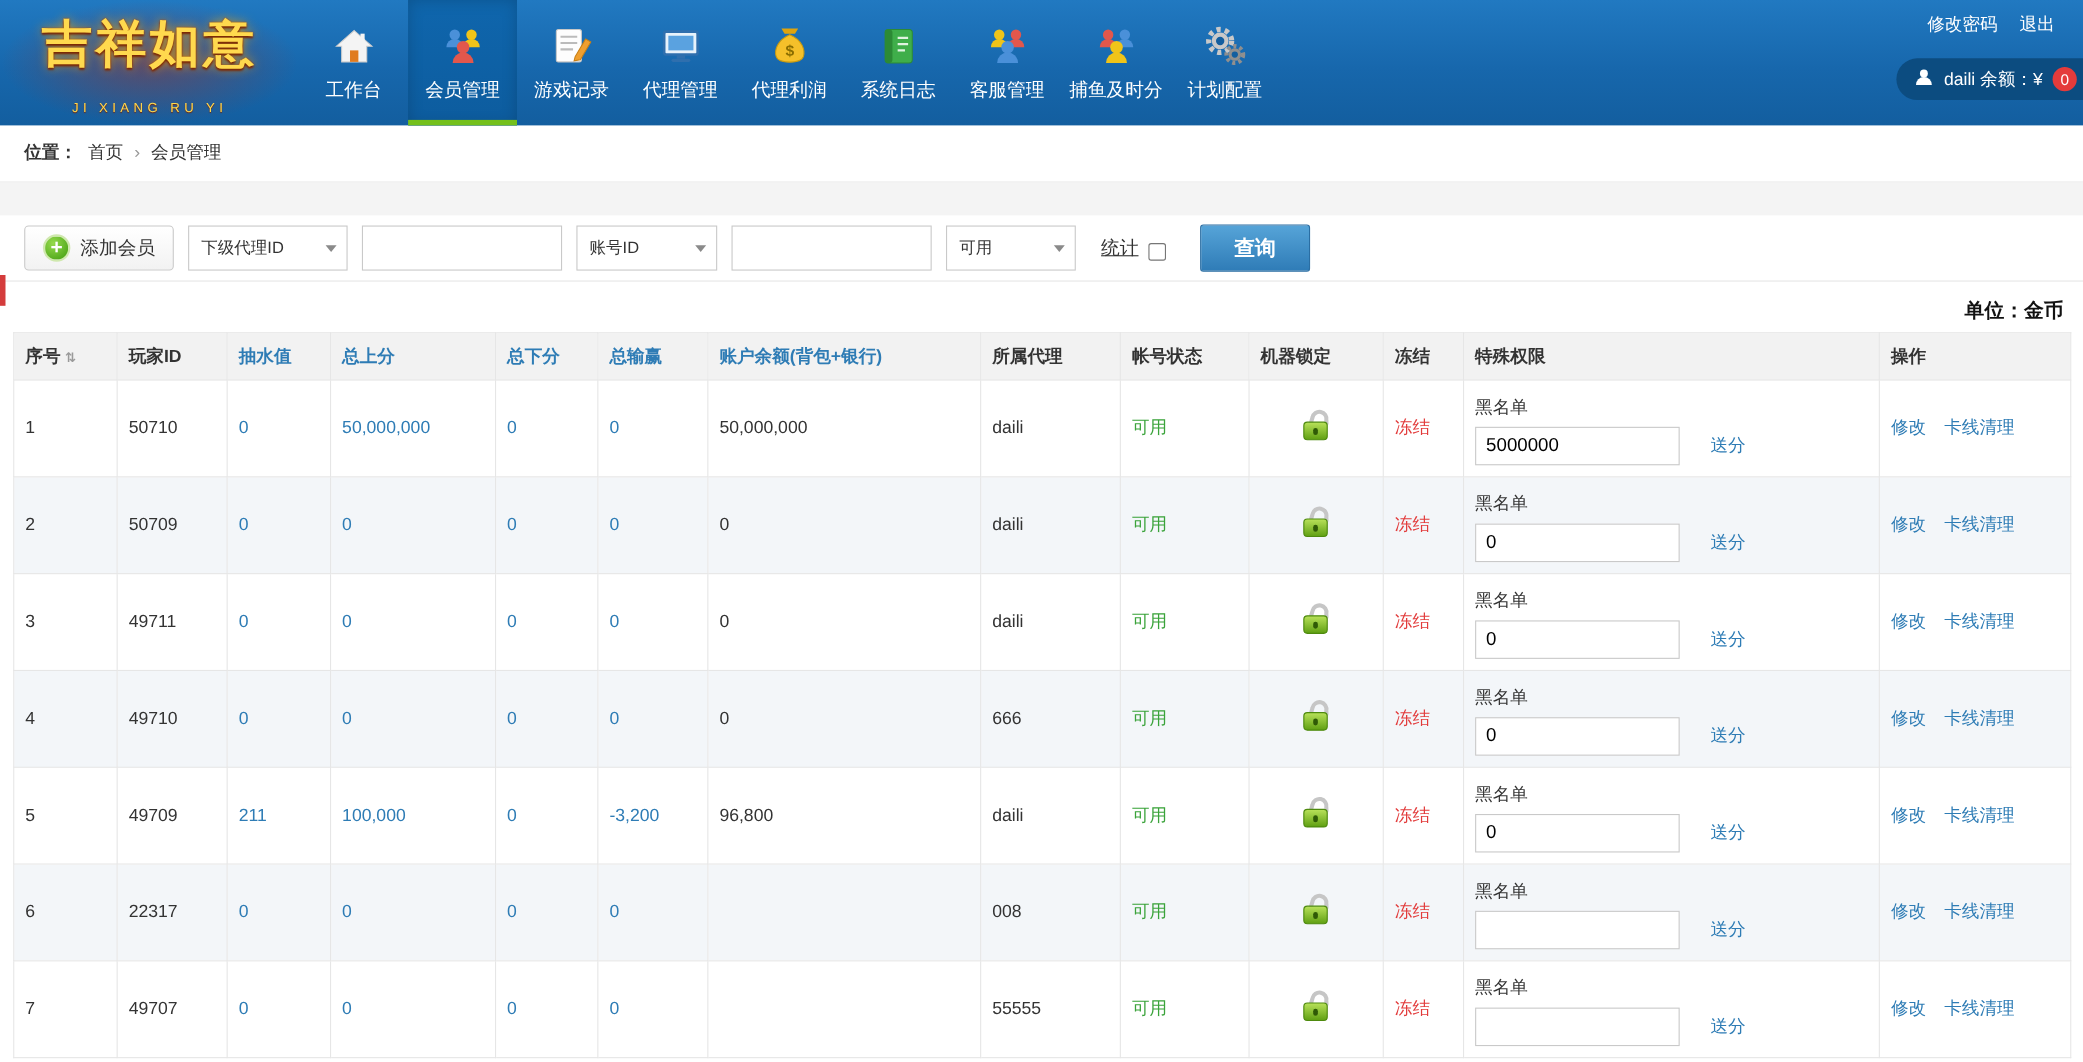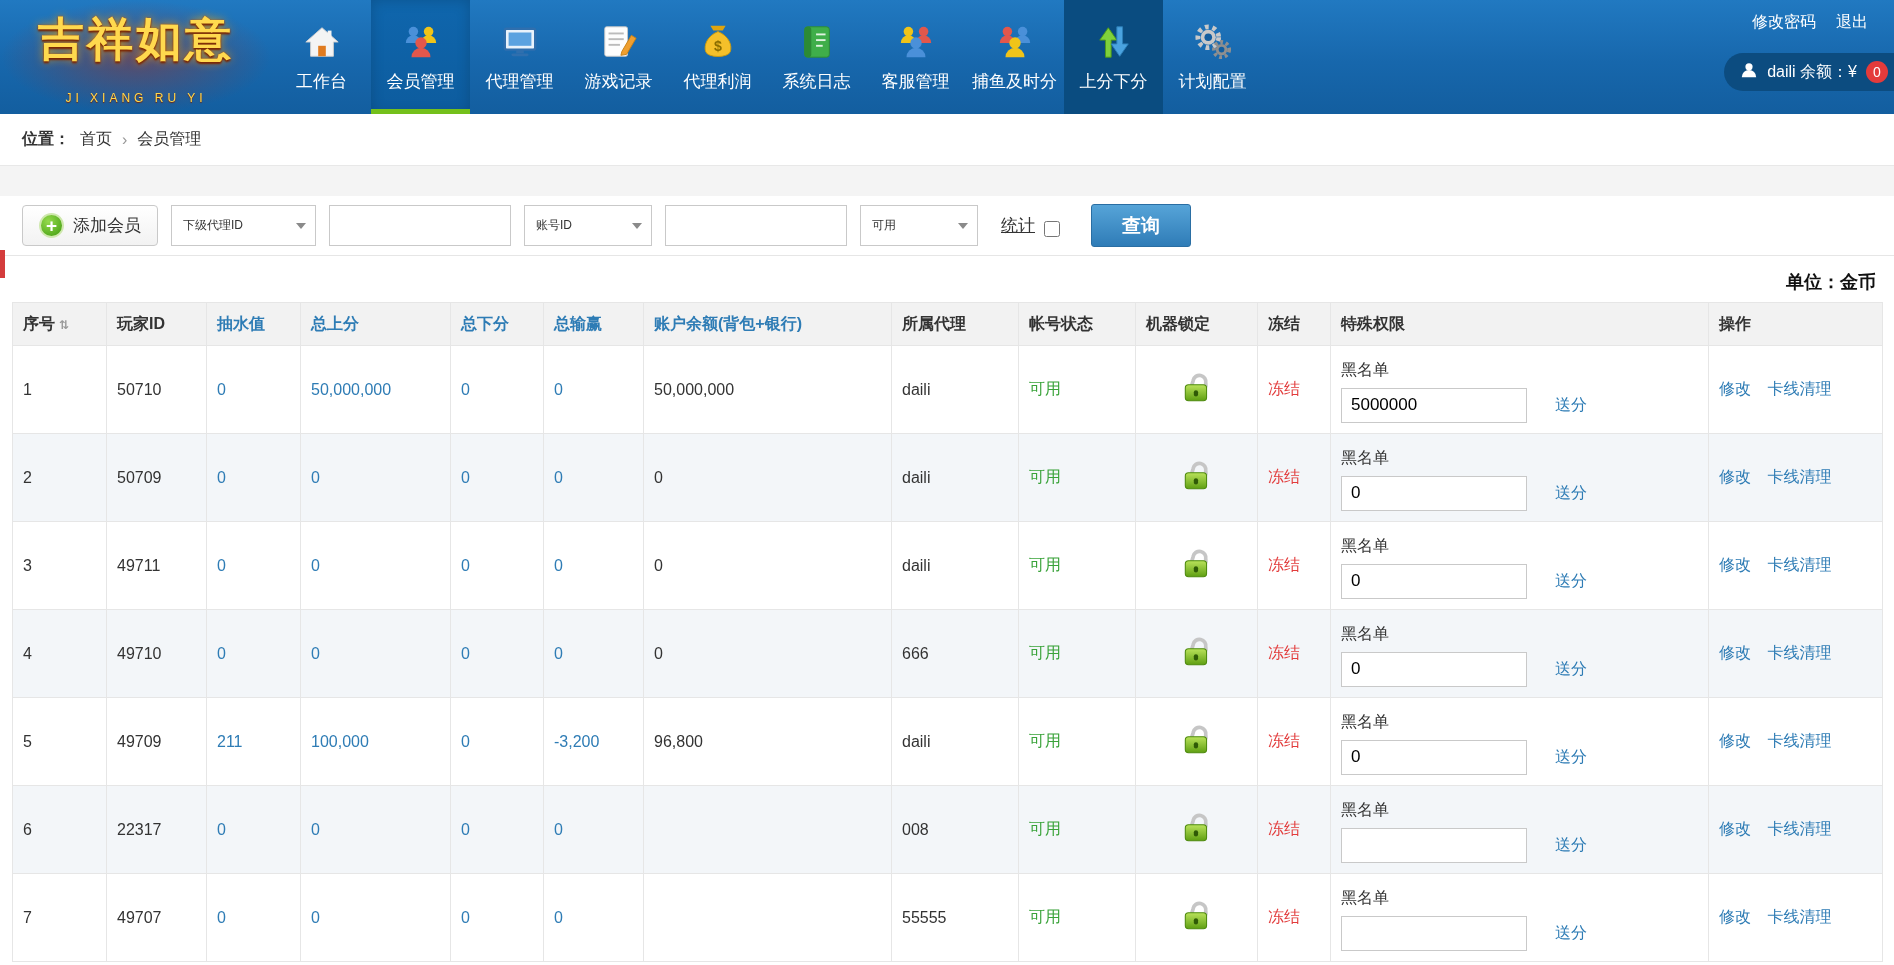--- a/index.html
+++ b/index.html
@@ -77,21 +77,21 @@
     background: linear-gradient(#ffffff, #f2f2f2); font-size: 17px; color: #333;
   }
   .plus-icon {
     width: 25px; height: 25px; border-radius: 50%;
     background: radial-gradient(circle at 35% 30%, #95da4d, #3f9b0e);
     border: 2px solid #cfe8ae; color: #fff; font-size: 19px; font-weight: bold;
     display: flex; align-items: center; justify-content: center; line-height: 1;
   }
   .select-box {
     height: 41px; border: 1px solid #c9c9c9; background: #fff; cursor: pointer;
-    display: flex; align-items: center; padding: 0 30px 0 11px; font-size: 12px;
+    display: flex; align-items: center; padding: 0 30px 0 11px; font-size: 15px;
     position: relative; color: #333;
   }
   .select-box .arrow {
     position: absolute; right: 9px; top: 50%; margin-top: -3px;
     width: 0; height: 0; border-left: 5px solid transparent;
     border-right: 5px solid transparent; border-top: 6px solid #8a8a8a;
   }
   .w145 { width: 145px; } .w118 { width: 118px; } .w128 { width: 128px; }
   .text-input { height: 41px; width: 182px; border: 1px solid #c9c9c9; padding: 0 9px; font-size: 16px; }
   .stats { display: flex; align-items: flex-end; gap: 9px; font-size: 17px; margin-left: 10px; text-decoration: underline; }
@@ -154,39 +154,39 @@
             <path d="M20 21 a8 8 0 0 1 16 0 Z" fill="#f0c419"></path>
     <circle cx="20" cy="21" r="6" fill="#e2574c"></circle>
             <path d="M10 36 a10 10 0 0 1 20 0 Z" fill="#e2574c"></path>
           </svg>
         </span>
     <span class="nav-label">会员管理</span>
   </div>
       <div class="nav-item">
     <span class="nav-icon">
           <svg width="38" height="38" viewBox="0 0 40 40">
-            <rect x="4" y="6" width="32" height="22" rx="2" fill="#e8f2fb" stroke="#2f6fae" stroke-width="2.5"></rect>
-            <rect x="8" y="10" width="24" height="14" fill="#5aa2e0"></rect>
-            <rect x="16" y="28" width="8" height="4" fill="#2f6fae"></rect>
-            <rect x="11" y="32" width="18" height="3" rx="1.5" fill="#2f6fae"></rect>
-          </svg>
-        </span>
-    <span class="nav-label">代理管理</span>
-  </div>
-      <div class="nav-item">
-    <span class="nav-icon">
-          <svg width="38" height="38" viewBox="0 0 40 40">
             <rect x="5" y="4" width="24" height="31" rx="2" fill="#fdfdfd" stroke="#c8c8c8"></rect>
             <line x1="9" y1="11" x2="25" y2="11" stroke="#bbb" stroke-width="2"></line>
             <line x1="9" y1="17" x2="25" y2="17" stroke="#bbb" stroke-width="2"></line>
             <line x1="9" y1="23" x2="21" y2="23" stroke="#bbb" stroke-width="2"></line>
             <path d="M23 30 L33 13 L38 16 L28 33 L22 34 Z" fill="#ef9f2f" stroke="#c77f14"></path>
           </svg>
         </span>
     <span class="nav-label">游戏记录</span>
+  </div>
+      <div class="nav-item">
+    <span class="nav-icon">
+          <svg width="38" height="38" viewBox="0 0 40 40">
+            <rect x="4" y="6" width="32" height="22" rx="2" fill="#e8f2fb" stroke="#2f6fae" stroke-width="2.5"></rect>
+            <rect x="8" y="10" width="24" height="14" fill="#5aa2e0"></rect>
+            <rect x="16" y="28" width="8" height="4" fill="#2f6fae"></rect>
+            <rect x="11" y="32" width="18" height="3" rx="1.5" fill="#2f6fae"></rect>
+          </svg>
+        </span>
+    <span class="nav-label">代理管理</span>
   </div>
       <div class="nav-item">
     <span class="nav-icon">
           <svg width="38" height="38" viewBox="0 0 40 40">
             <path d="M15 8 L25 8 L28 3 L12 3 Z" fill="#dfa40e"></path>
             <path d="M20 9 C8 14 5 24 7 30 C9 37 31 37 33 30 C35 24 32 14 20 9 Z" fill="#f5c02a" stroke="#c89a10"></path>
             <text x="20" y="29" text-anchor="middle" font-size="15" font-weight="bold" fill="#8a6d00">$</text>
           </svg>
         </span>
     <span class="nav-label">代理利润</span>
@@ -221,29 +221,20 @@
           <svg width="38" height="38" viewBox="0 0 40 40">
     <circle cx="12" cy="9" r="5" fill="#e2574c"></circle>
             <path d="M4 21 a8 8 0 0 1 16 0 Z" fill="#e2574c"></path>
     <circle cx="28" cy="9" r="5" fill="#4a90d9"></circle>
             <path d="M20 21 a8 8 0 0 1 16 0 Z" fill="#4a90d9"></path>
     <circle cx="20" cy="21" r="6" fill="#f0c419"></circle>
             <path d="M10 36 a10 10 0 0 1 20 0 Z" fill="#f0c419"></path>
           </svg>
         </span>
     <span class="nav-label">捕鱼及时分</span>
-  </div>
-      <div class="nav-item dark">
-    <span class="nav-icon">
-          <svg width="38" height="38" viewBox="0 0 40 40">
-            <path d="M11 36 V18 H5 L14 5 L23 18 H17 V36 Z" fill="#7fd13b" stroke="#4f9a18"></path>
-            <path d="M29 4 V22 H35 L26 35 L17 22 H23 V4 Z" fill="#4aa3e0" stroke="#2d7fb8"></path>
-          </svg>
-        </span>
-    <span class="nav-label">上分下分</span>
   </div>
       <div class="nav-item">
     <span class="nav-icon">
           <svg width="38" height="38" viewBox="0 0 40 40">
             <circle cx="15" cy="15" r="11" fill="none" stroke="#c9c9c9" stroke-width="5" stroke-dasharray="4 4"></circle>
             <circle cx="15" cy="15" r="8" fill="#c9c9c9"></circle>
             <circle cx="15" cy="15" r="4" fill="#135e9f"></circle>
             <circle cx="29" cy="28" r="8" fill="none" stroke="#8f8f8f" stroke-width="4" stroke-dasharray="3 3"></circle>
             <circle cx="29" cy="28" r="6" fill="#8f8f8f"></circle>
             <circle cx="29" cy="28" r="3" fill="#135e9f"></circle>

